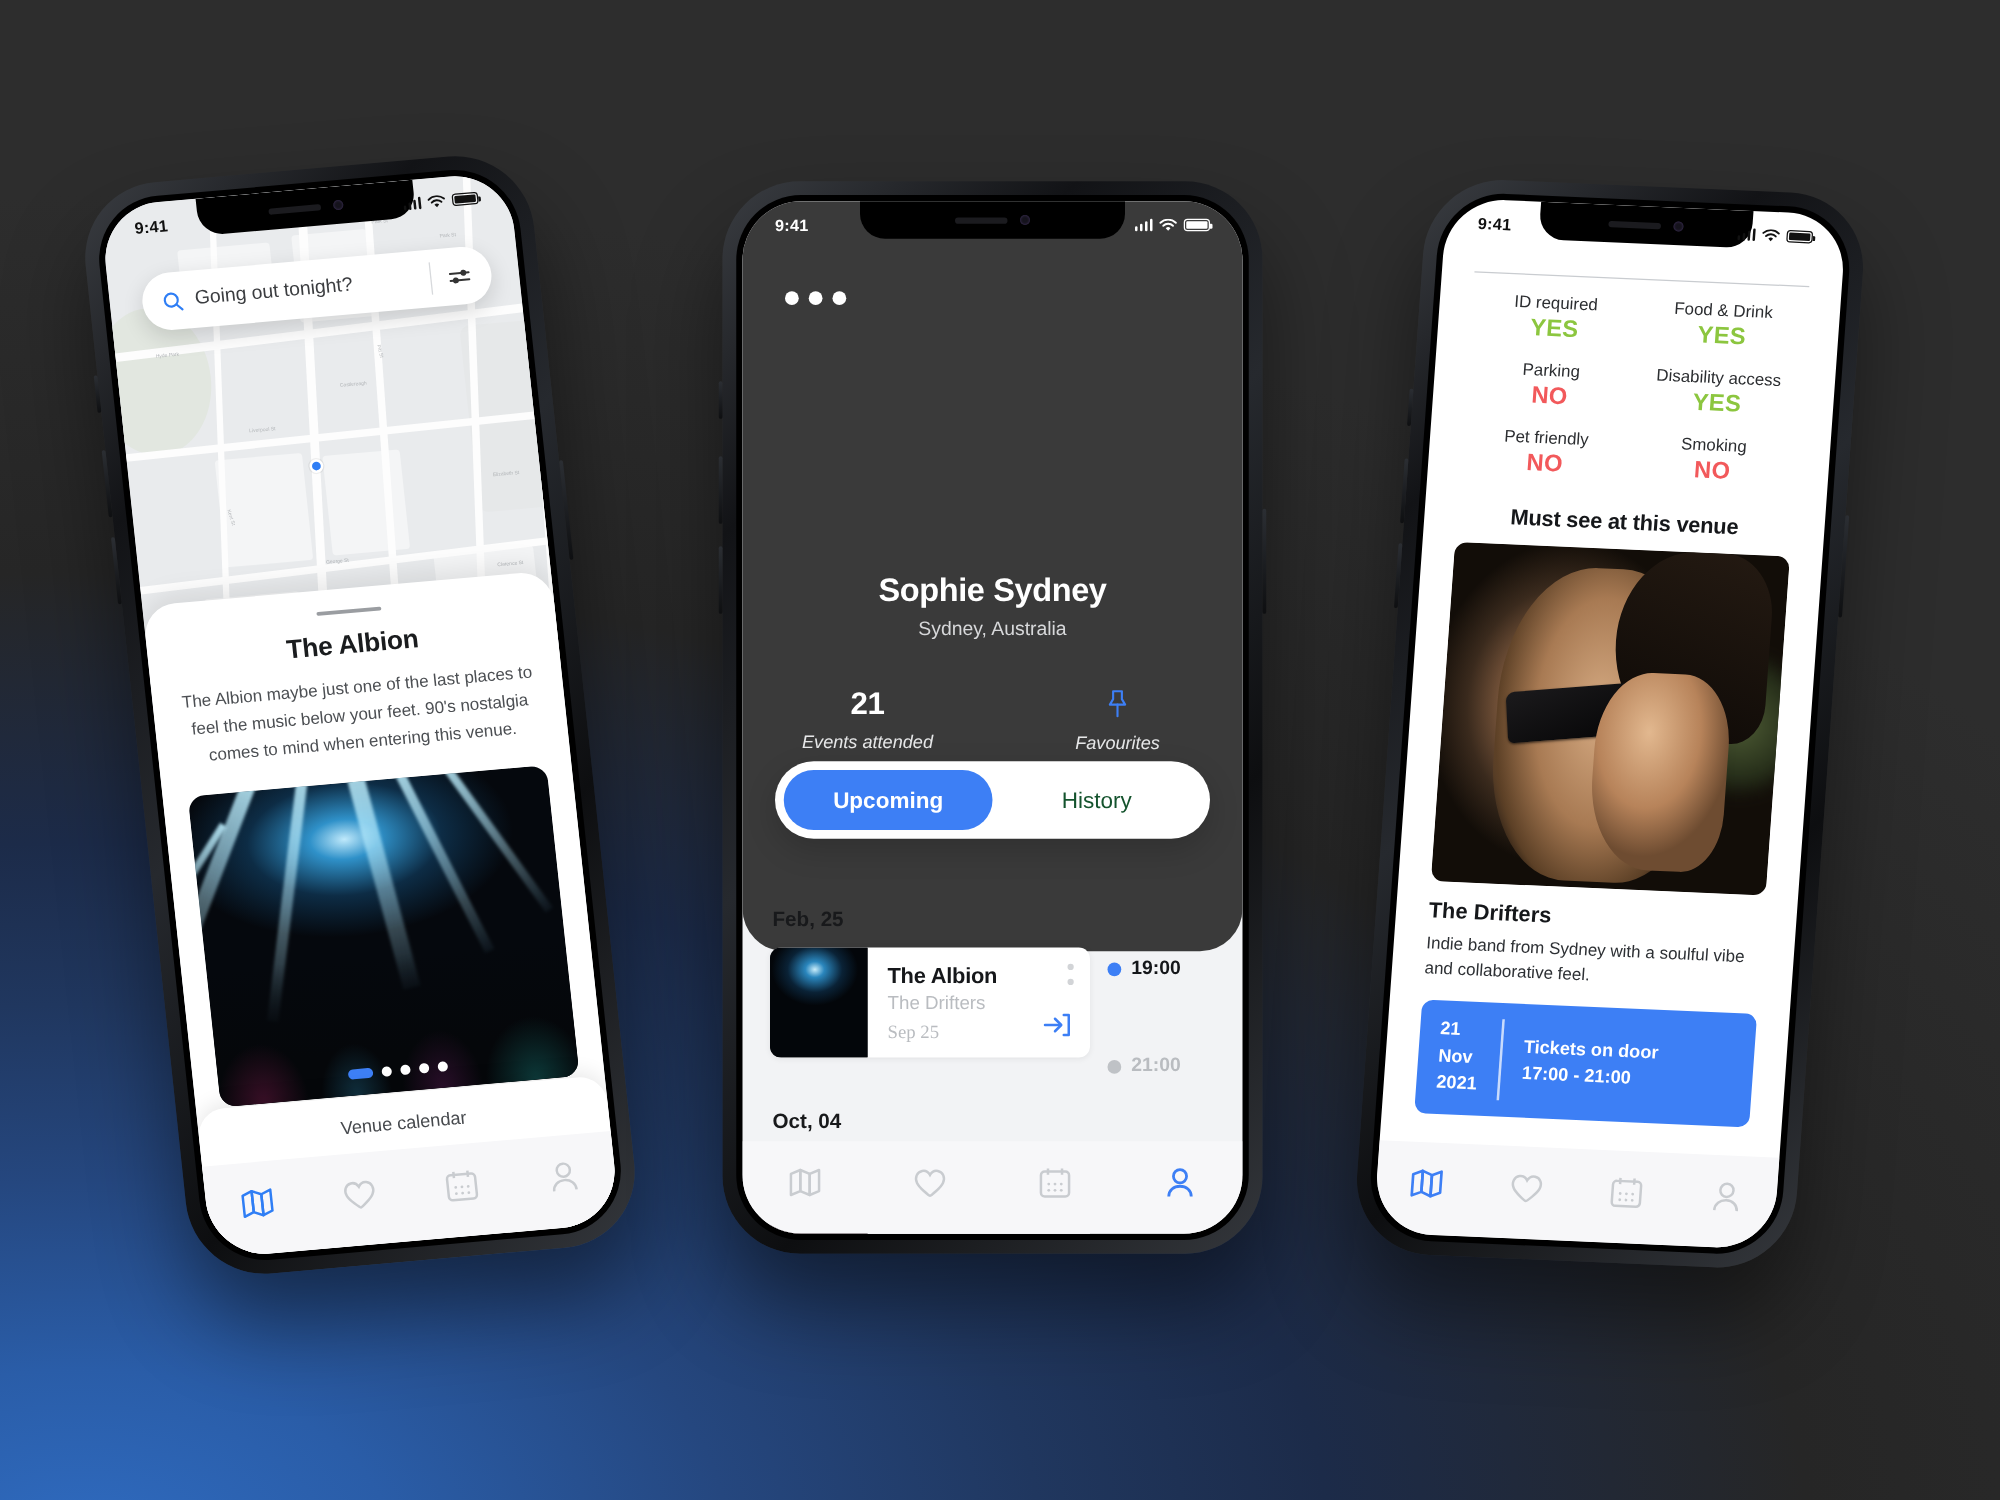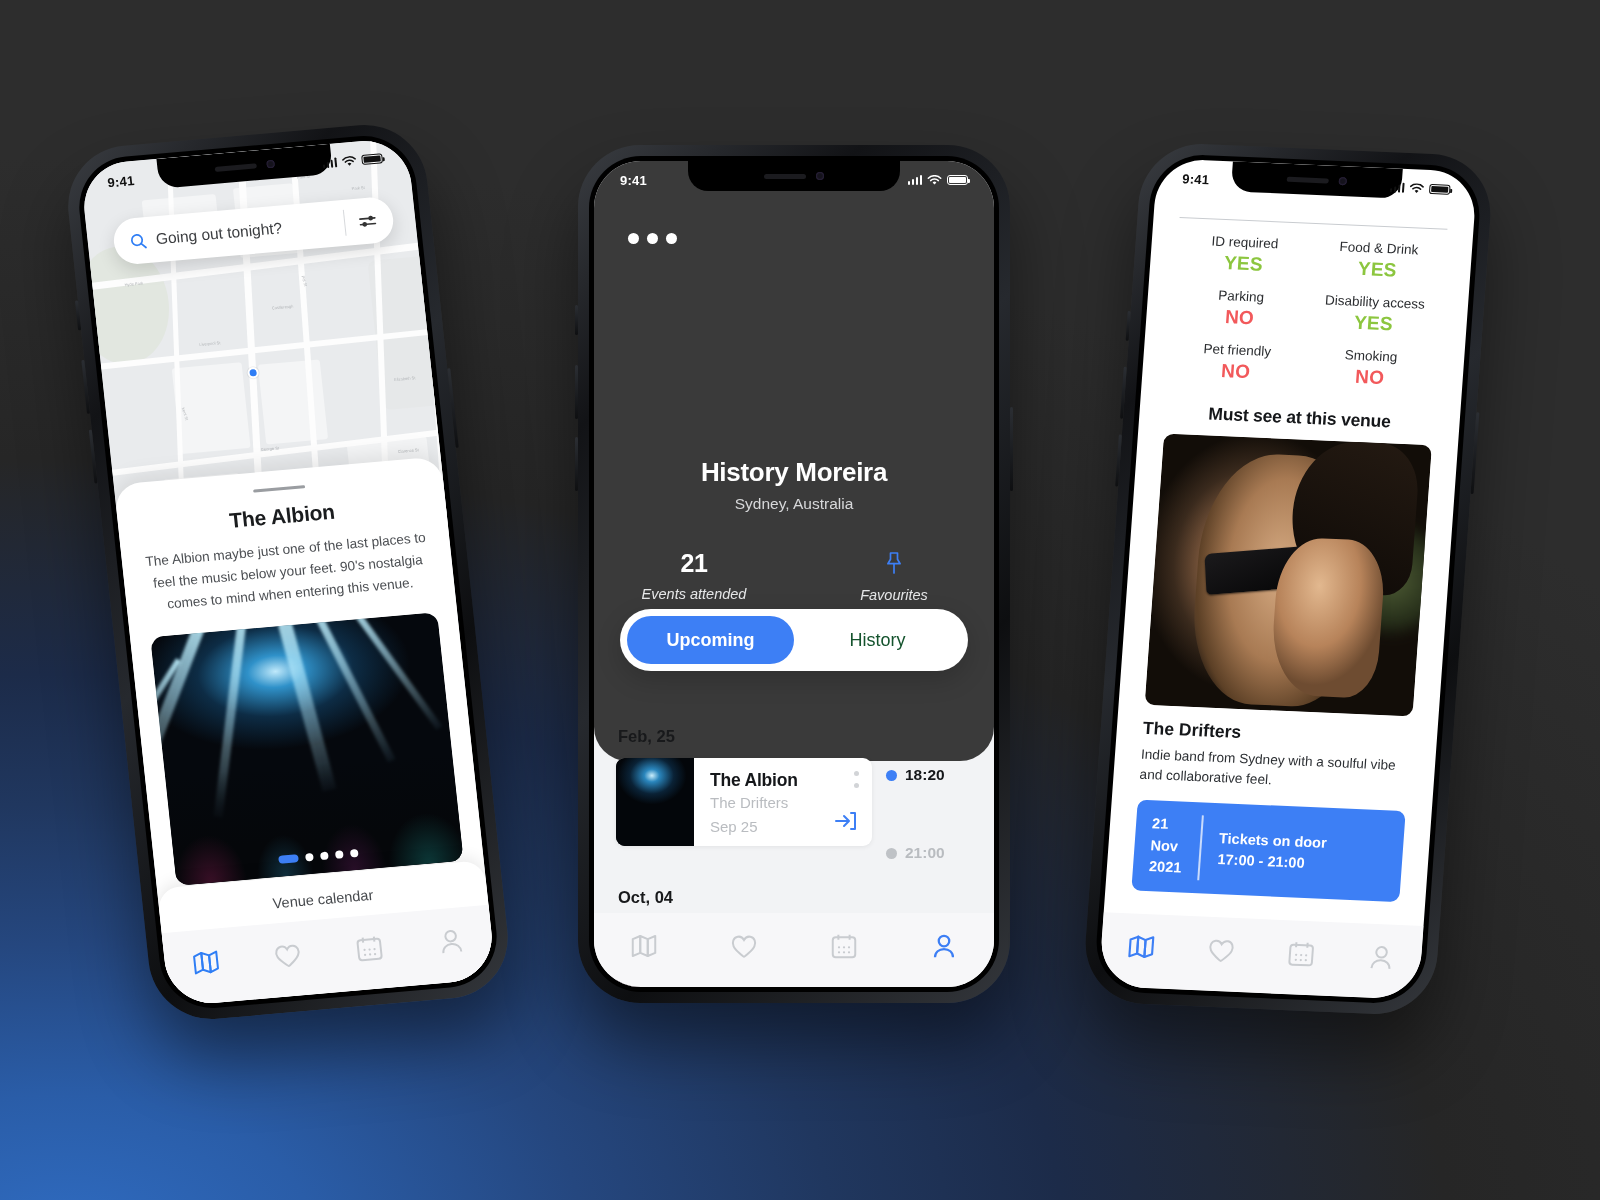--- a/index.html
+++ b/index.html
@@ -98,21 +98,21 @@
   .list { position:absolute; top:524px; left:0; right:0; bottom:0; padding:0 22px; z-index:18; }
   .daylbl { font-size:16.5px; font-weight:700; color:#18191b; margin:42px 0 12px 2px; }
   .row { display:flex; gap:14px; align-items:flex-start; }
   .ecard { flex:1; background:#fff; border-radius:9px; height:88px; display:flex; box-shadow:0 1px 5px rgba(0,0,0,.07); overflow:hidden; position:relative; }
   .ethumb { width:78px; height:88px; flex:none; }
   .t1 { background:radial-gradient(ellipse 54% 40% at 46% 20%, #c9edfb 0%, #2a86bd 18%, #0a2236 52%, #03060a 82%), #04070b; }
   .t2 { background:radial-gradient(ellipse 40% 34% at 24% 26%, #f2c84a 0%, #a1471a 28%, #160609 66%), radial-gradient(ellipse 48% 46% at 76% 40%, #e0324f 0%, #4b0c22 48%, transparent 74%), #0b0610; }
   .einfo { flex:1; padding:12px 12px 0 16px; position:relative; }
   .ename { font-size:17.5px; font-weight:700; color:#15171a; letter-spacing:-.2px; }
   .eartist { font-size:15px; color:#b9bcc0; margin-top:3px; }
-  .edate { position:absolute; left:16px; bottom:11px; font-size:15px; color:#b9bcc0; }
+  .edate { position:absolute; left:16px; bottom:11px; font-size:15px; color:#b9bcc0;font-family:Liberation Serif, serif; }
   .edots { position:absolute; right:13px; top:13px; display:flex; flex-direction:column; gap:7px; }
   .edots b { width:5px; height:5px; border-radius:50%; background:#d2d4d7; display:block; }
   .ego { position:absolute; right:13px; bottom:9px; }
   .tl { width:86px; flex:none; position:relative; padding-top:8px; }
   .tl-line { position:absolute; left:7px; top:16px; bottom:10px; width:2px; background:#cfd1d4; }
   .tlrow { display:flex; align-items:center; gap:8px; position:relative; }
   .tlrow b { width:11px; height:11px; border-radius:50%; display:block; z-index:2; }
   .tlrow.on b { background:#3d7ff5; } .tlrow.off b { background:#bfc2c6; }
   .tlrow span { font-size:15.5px; font-weight:700; color:#15171a; }
   .tlrow.off span { color:#b9bcc0; }
@@ -323,21 +323,21 @@
           <b></b>
           <b></b>
           <b></b>
         </div>
 
       <div class="avatar">
         <div class="face"></div>
           <div class="hair"></div>
       </div>
 
-      <div class="prof-name">History Moreira</div>
+      <div class="prof-name">Sophie Sydney</div>
       <div class="prof-loc">Sydney, Australia</div>
 
       <div class="stats">
         <div class="stat">
           <div class="num">21</div>
           <div class="cap">Events attended</div>
         </div>
         <div class="stat">
           <div class="pin-wrap">
             <svg width="24" height="26" viewBox="0 0 24 26" fill="none" stroke="#3d7ff5" stroke-width="1.7" stroke-linejoin="round">
@@ -373,21 +373,21 @@
                     <path d="M11 7l5 5-5 5"></path>
                     <path d="M18 4h4v16h-4"></path>
                   </svg>
               </span>
             </div>
           </div>
           <div class="tl">
             <div class="tl-line"></div>
             <div class="tlrow on">
                 <b></b>
-                <span>18:20</span>
+                <span>19:00</span>
               </div>
             <div class="tlrow off tl-end">
                 <b></b>
                 <span>21:00</span>
               </div>
           </div>
         </div>
 
         <div class="daylbl">Oct, 04</div>
         <div class="row">

